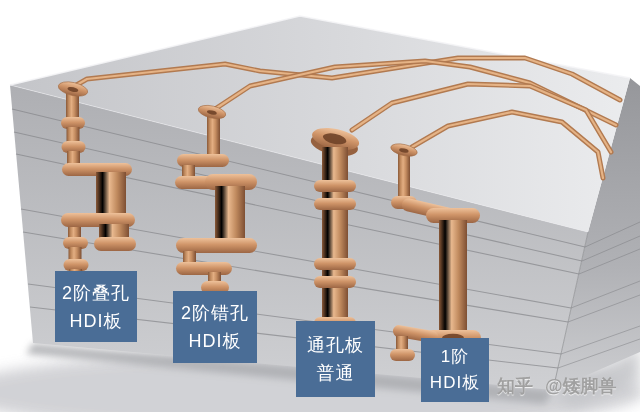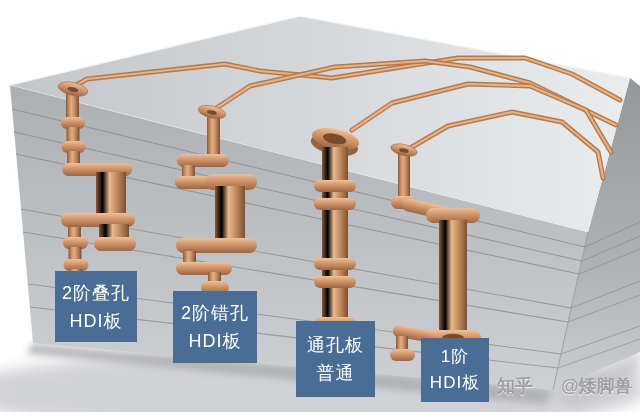--- a/index.html
+++ b/index.html
@@ -33,21 +33,21 @@
   }
   #lbl1{left:55px;top:271px;width:82px;height:71px;}
   #lbl2{left:173px;top:291px;width:84px;height:72px;}
   #lbl3{left:296px;top:321px;width:79px;height:76px;}
   #lbl4{left:409px;top:338px;width:68px;height:64px;font-size:17px;line-height:26px;margin-left:12px;}
   .wm{
     position:absolute;left:497px;top:374px;white-space:nowrap;
     color:var(--watermark_text,#a0a0a0);font-size:18px;font-weight:600;
     text-shadow:0 1px 1px rgba(255,255,255,.8);
   }
-  .wm .author{margin-left:23px;}
+  .wm .author{margin-left:7px;}
 </style>
 </head>
 <body>
 
 <div class="stage">
 
   <svg width="640" height="412" viewBox="0 0 640 412">
     <defs>
       <linearGradient id="gTop" x1="0" y1="0" x2="1" y2="0">
         <stop offset="0" stop-color="#c4c5c9"></stop>

